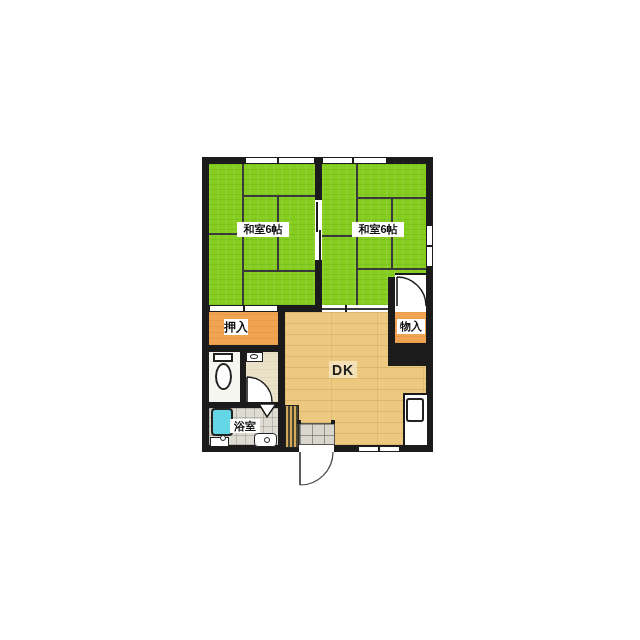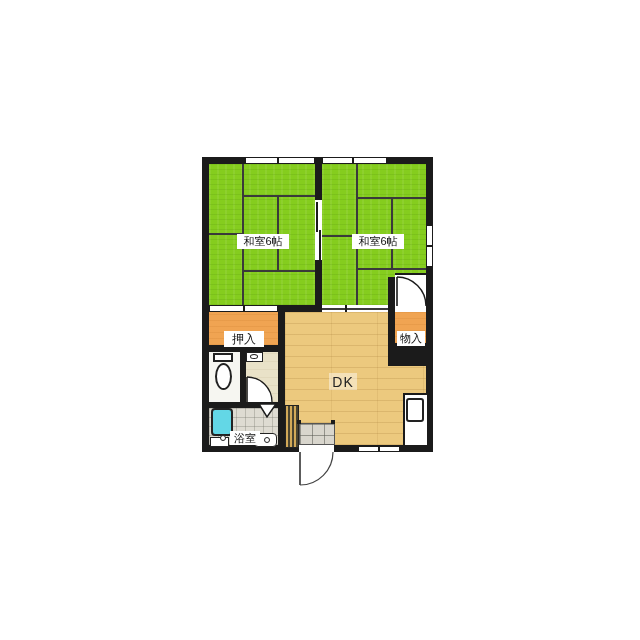--- a/index.html
+++ b/index.html
@@ -19,21 +19,21 @@
   .f-toilet{background:#f6f6f1;}
   .f-wash{background:#e9e2c8;background-image:repeating-linear-gradient(0deg,rgba(120,100,50,0.07) 0 1px,transparent 1px 8px);}
   .f-bath{background-color:#dedbd2;
     background-image:linear-gradient(rgba(120,120,110,0.35) 1px,transparent 1px),
                      linear-gradient(90deg,rgba(120,120,110,0.35) 1px,transparent 1px);
     background-size:9px 9px;}
   .tline{position:absolute;background:#3a3a3a;}
   .win{position:absolute;background:#ffffff;border:1px solid #1b1b1b;box-sizing:border-box;}
   .tick{position:absolute;background:#1b1b1b;}
   .lbl{position:absolute;background:#ffffff;color:#111;display:flex;align-items:center;justify-content:center;
-       font-weight:normal;line-height:1;white-space:nowrap;margin-top:12px;}
+       font-weight:bold;line-height:1;white-space:nowrap;}
   .fixture{position:absolute;background:#fff;border:2px solid #222;box-sizing:border-box;}
   svg.overlay{position:absolute;left:0;top:0;pointer-events:none;}
 </style>
 </head>
 <body>
 
 <div id="stage">
 
   <div class="floor f-tatami abs" style="left:209px;top:164px;width:106px;height:141px;"></div>
   <div class="floor f-tatami abs" style="left:322px;top:164px;width:104px;height:141px;"></div>
@@ -122,18 +122,18 @@
     <path d="M247 377 L247 402" stroke="#1b1b1b" stroke-width="1.6" fill="none"></path>
 
     <path d="M300 452 L300 485" stroke="#333" stroke-width="1.6" fill="none"></path>
     <path d="M300 485 A33 33 0 0 0 333 452" stroke="#444" stroke-width="1.2" fill="none"></path>
 
     <polygon points="259,404 276,404 267,417" fill="#ffffff" stroke="#1b1b1b" stroke-width="1.5"></polygon>
   </svg>
 
   <div class="lbl" style="left:237px;top:222px;width:52px;height:15px;font-size:11px;">和室6帖</div>
   <div class="lbl" style="left:352px;top:222px;width:52px;height:15px;font-size:11px;">和室6帖</div>
-  <div class="lbl" style="left:224px;top:319px;width:40px;height:16px;font-size:12px;">押入</div>
+  <div class="lbl" style="left:224px;top:319px;width:24px;height:16px;font-size:12px;">押入</div>
   <div class="lbl" style="left:397px;top:319px;width:28px;height:15px;font-size:11px;">物入</div>
   <div class="lbl" style="left:230px;top:419px;width:30px;height:14px;font-size:11px;">浴室</div>
   <div class="lbl" style="left:329px;top:361px;width:28px;height:17px;font-size:14px;letter-spacing:1px;background:rgba(255,255,255,0.45);color:#222;">DK</div>
 
 </div>
 
 </body></html>

